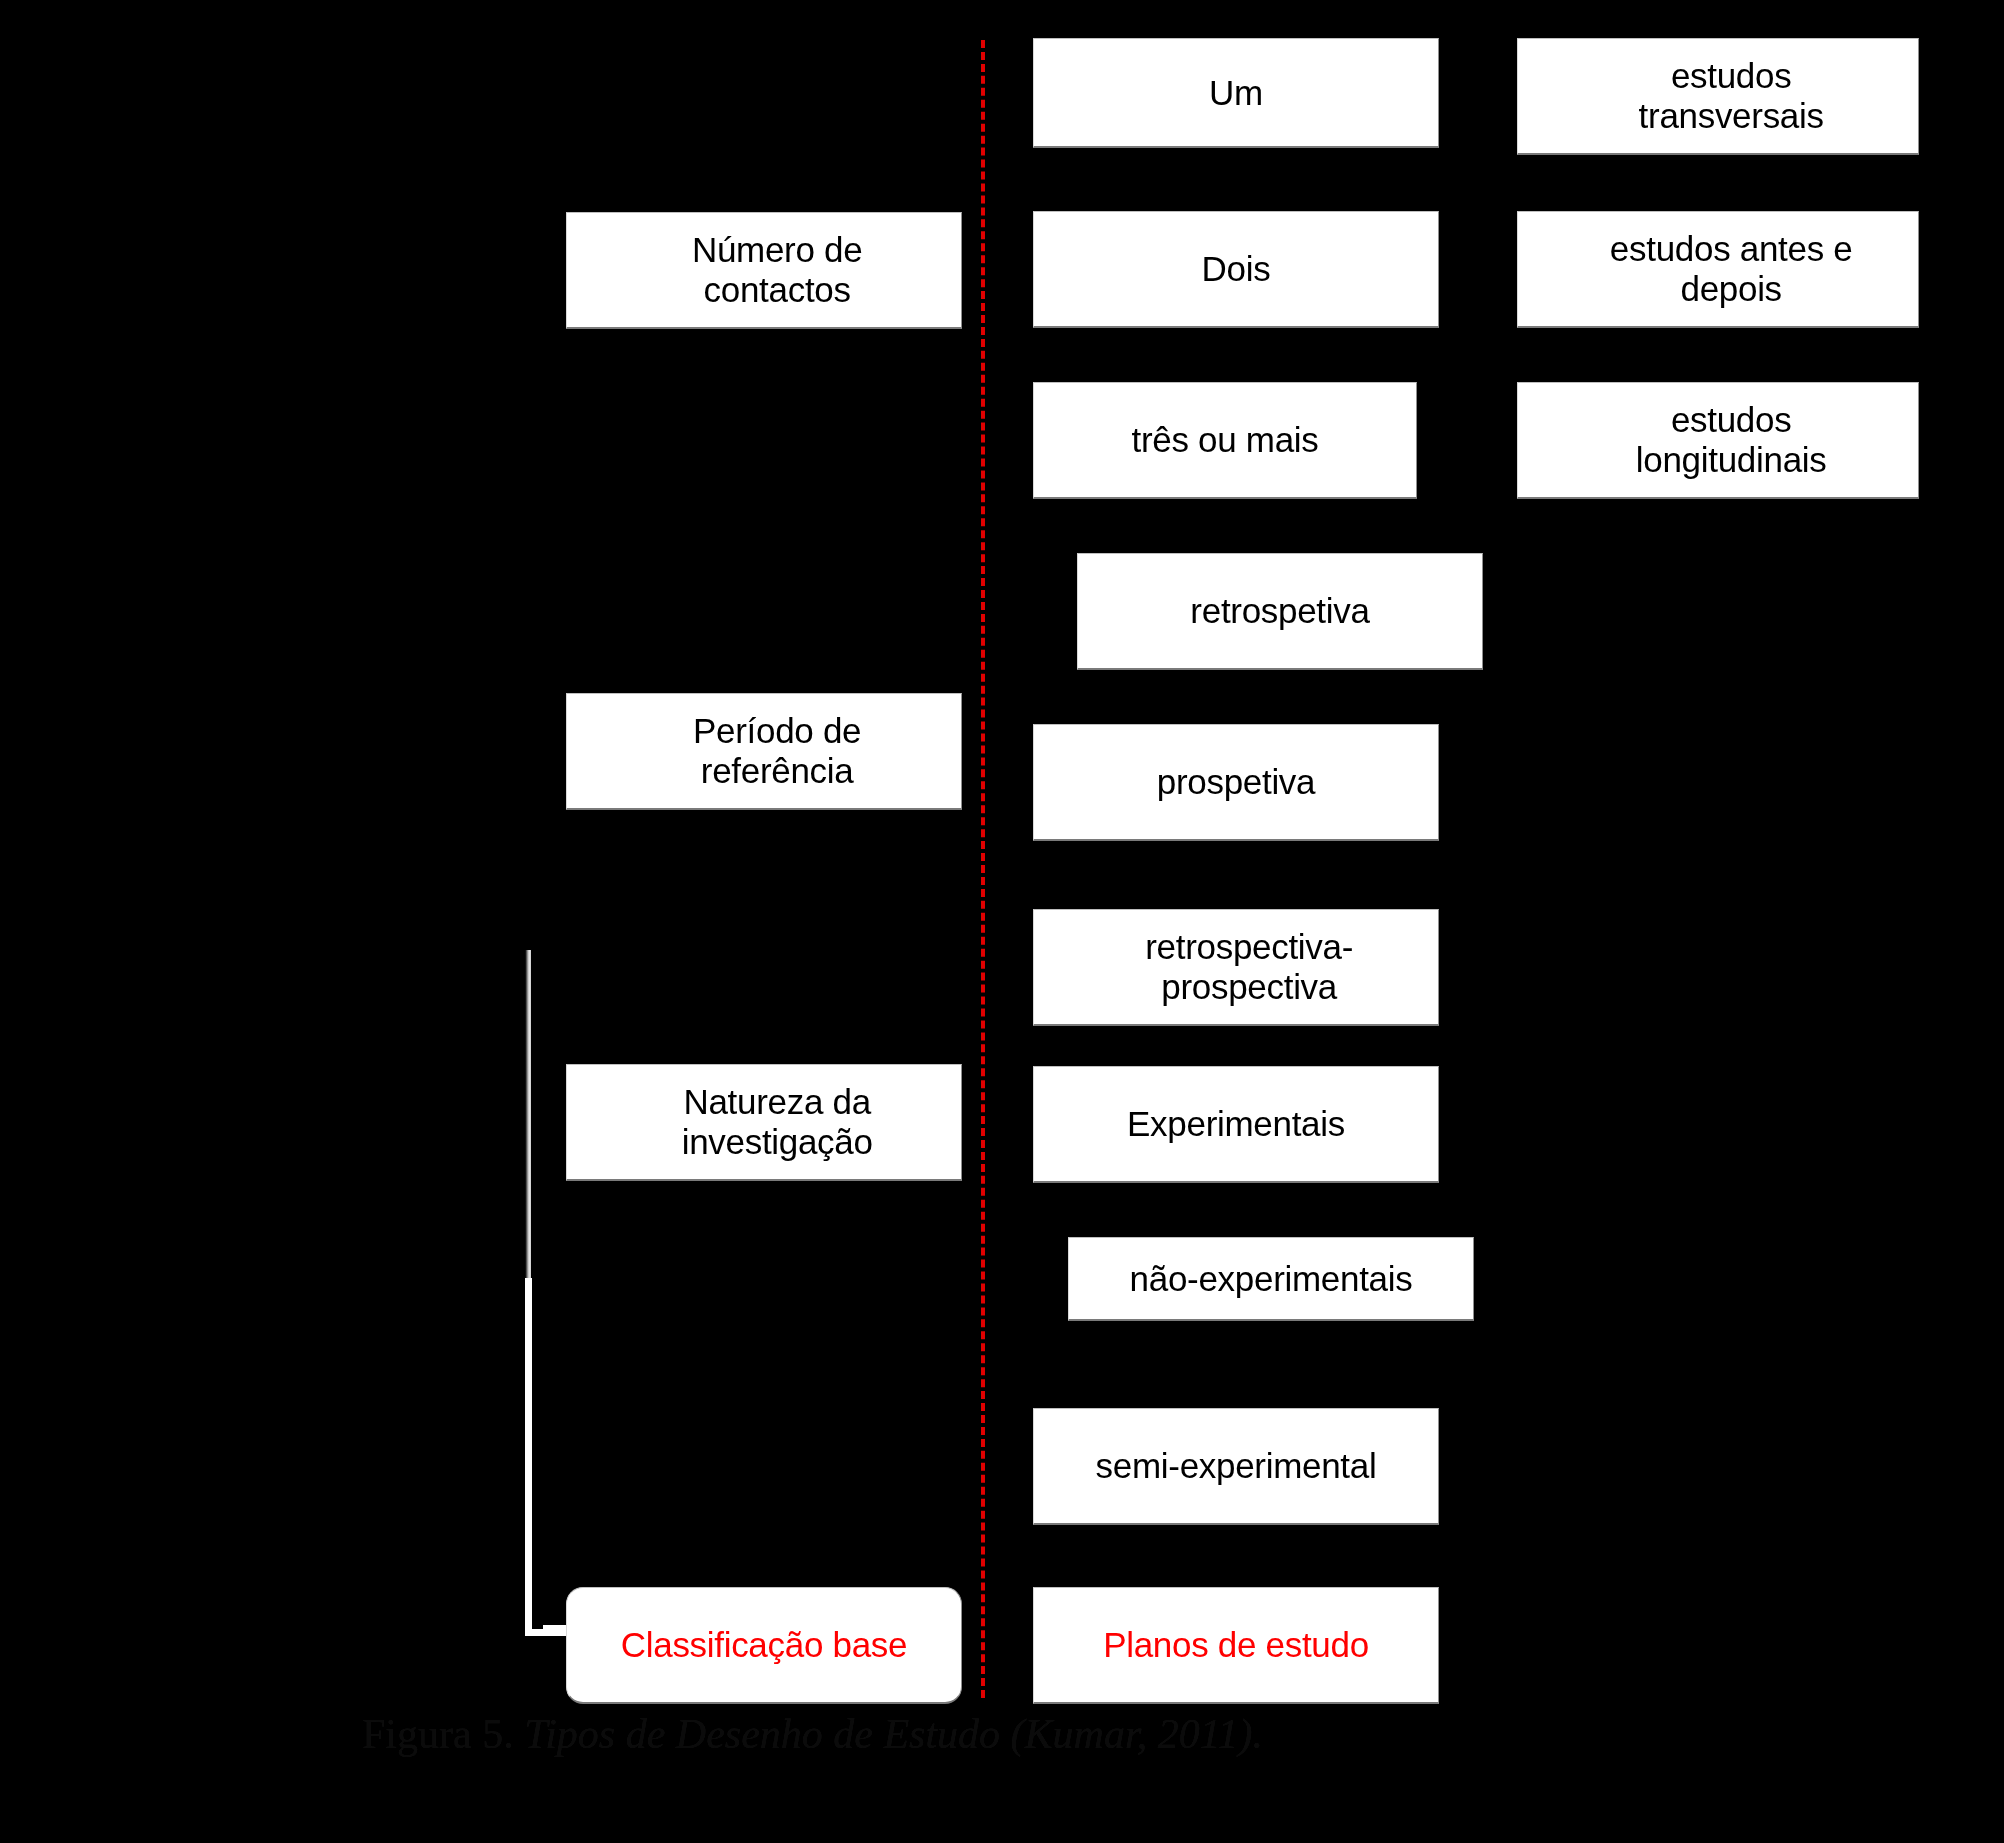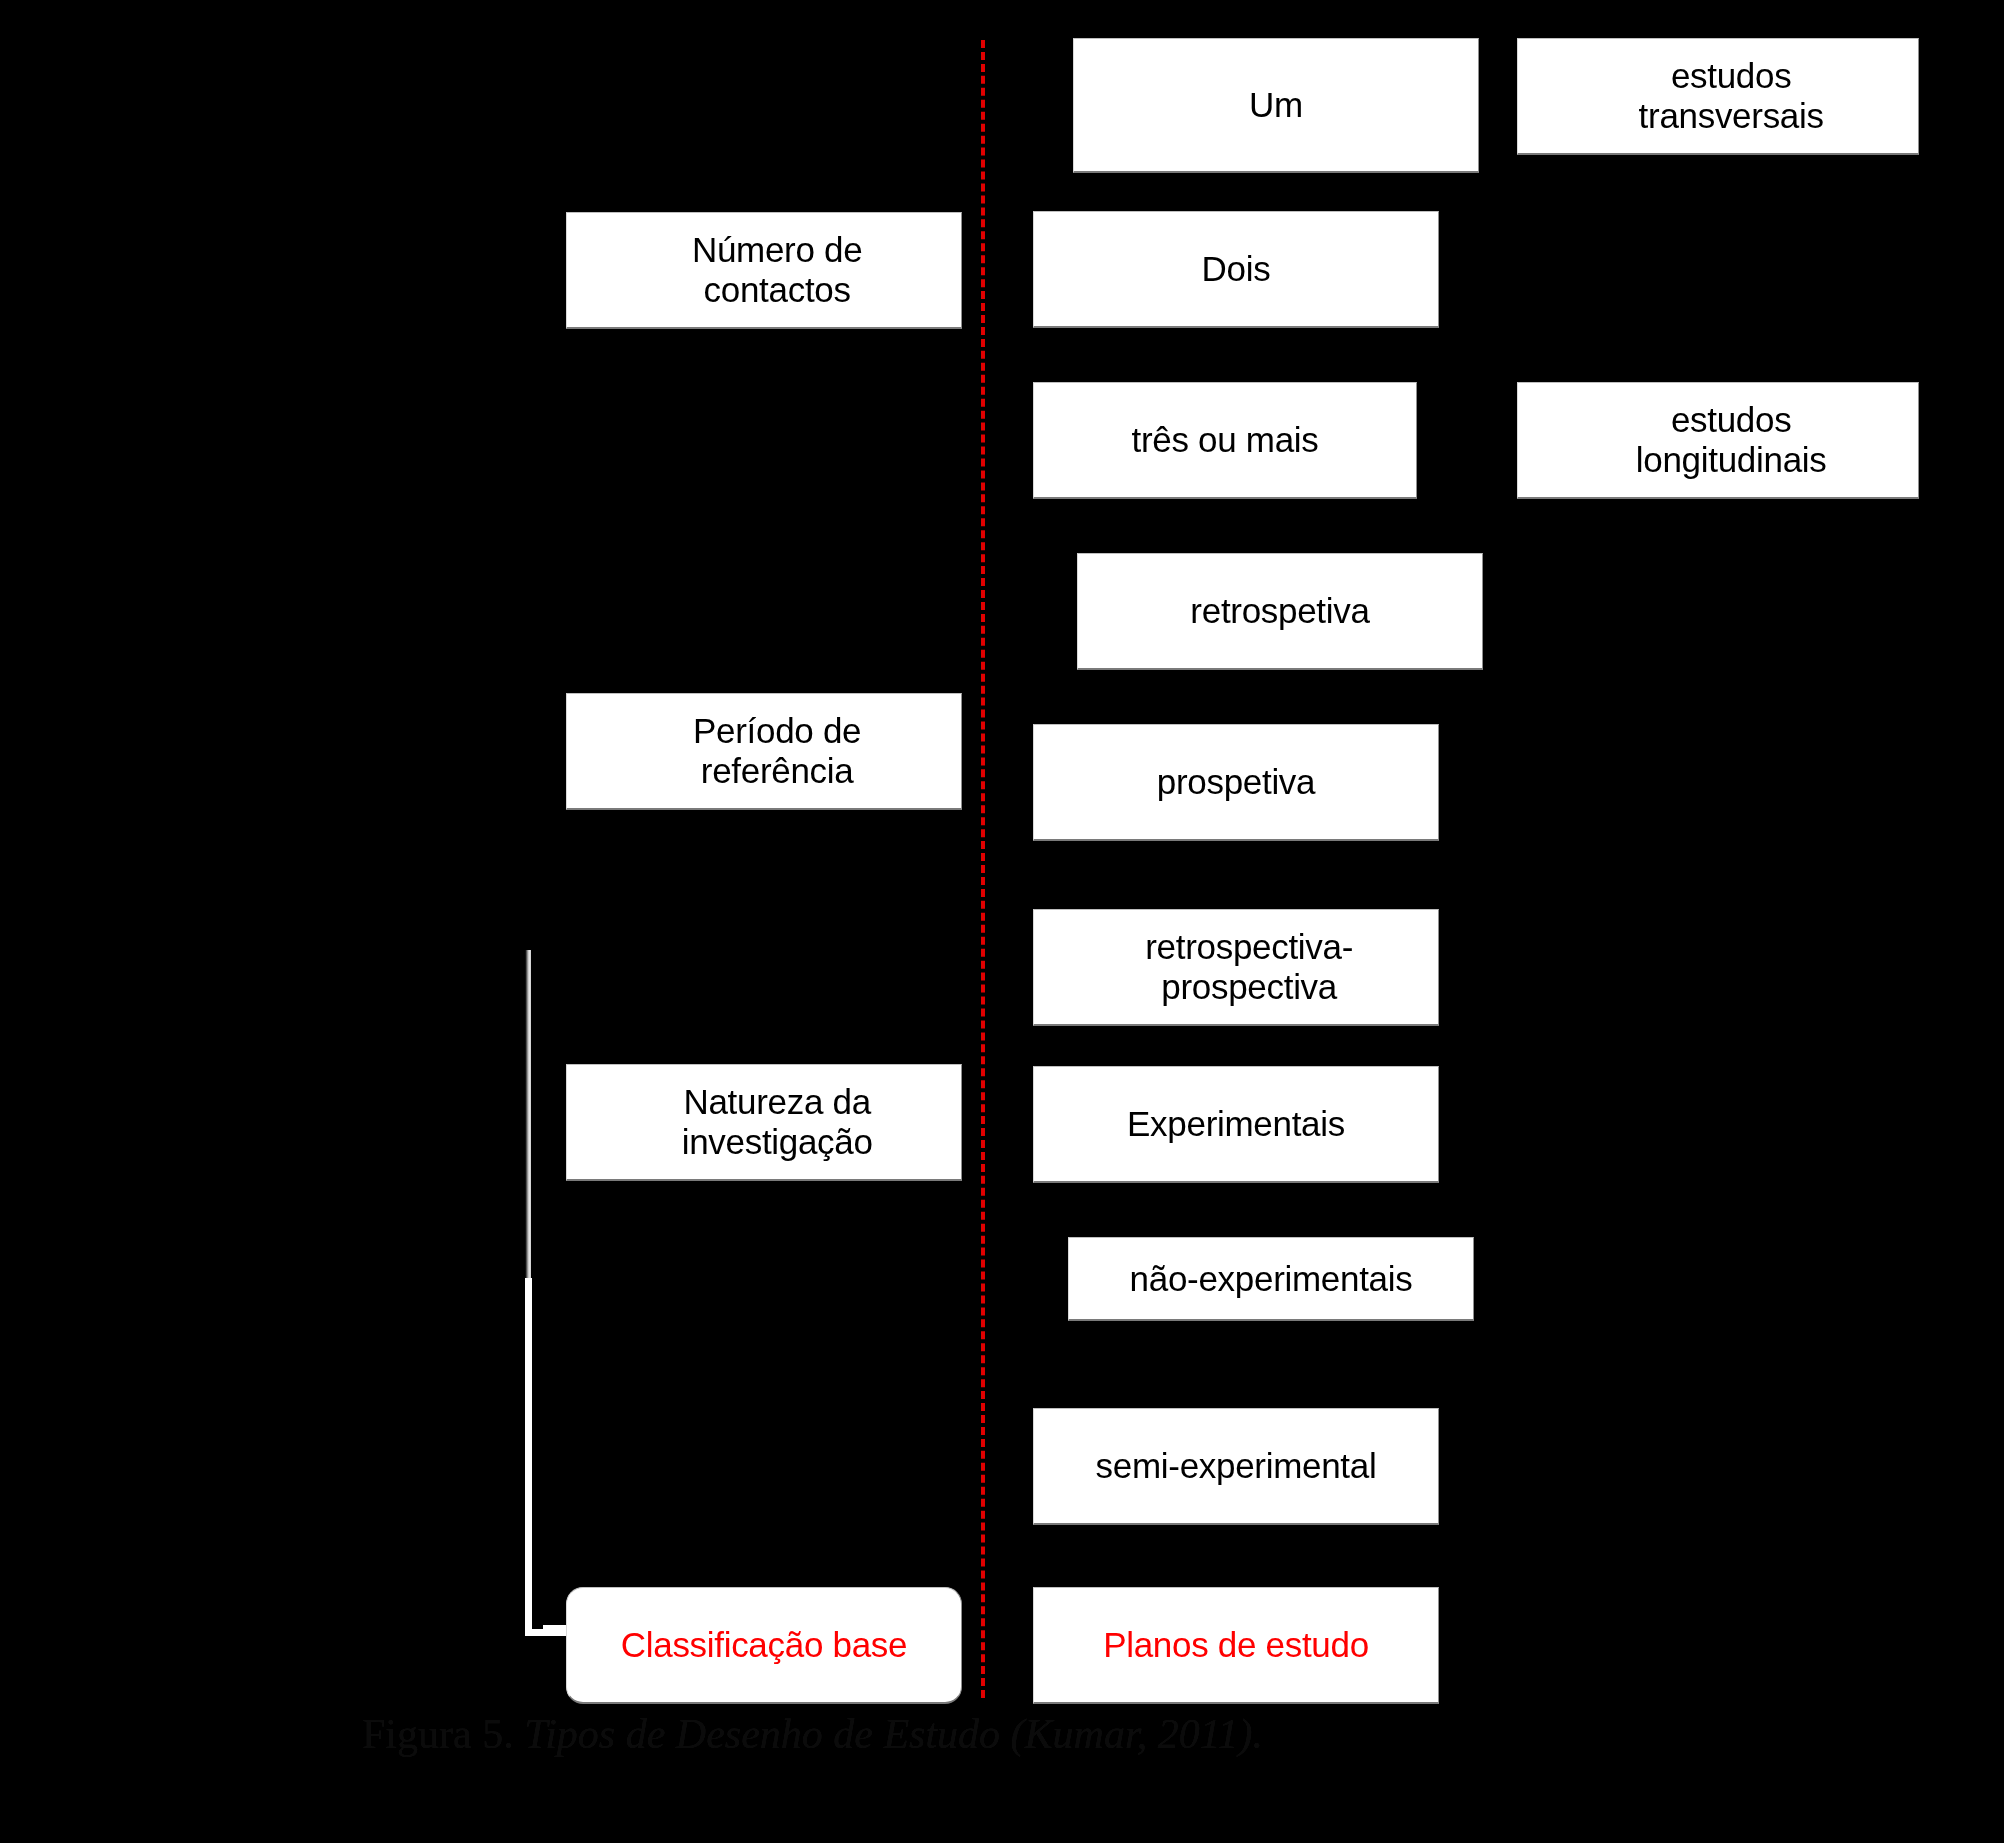--- a/index.html
+++ b/index.html
@@ -133,21 +133,21 @@
     <div>
       <span>Natureza da</span>
       <span>investigação</span>
     </div>
   </div>
 
   <div class="node red" style="left:566px; top:1587px; width:396px; height:117px;border-radius:17px;">
     <span>Classificação base</span>
   </div>
 
-  <div class="node" style="left:1033px; top:38px; width:406px; height:135px;margin-left:40px;">
+  <div class="node" style="left:1033px; top:38px; width:406px; height:110px;">
     <span>Um</span>
   </div>
 
   <div class="node" style="left:1033px; top:211px; width:406px; height:117px;">
     <span>Dois</span>
   </div>
 
   <div class="node" style="left:1033px; top:382px; width:384px; height:117px;">
     <span>três ou mais</span>
   </div>
@@ -183,20 +183,26 @@
     <span>Planos de estudo</span>
   </div>
 
   <div class="node two-line" style="left:1517px; top:38px; width:402px; height:117px;">
     <div>
       <span>estudos</span>
       <span>transversais</span>
     </div>
   </div>
 
+  <div class="node two-line" style="left:1517px; top:211px; width:402px; height:117px;">
+    <div>
+      <span>estudos antes e</span>
+      <span>depois</span>
+    </div>
+  </div>
 
   <div class="node two-line" style="left:1517px; top:382px; width:402px; height:117px;">
     <div>
       <span>estudos</span>
       <span>longitudinais</span>
     </div>
   </div>
 
   <div id="caption">
     <span class="plain">Figura 5.</span>

